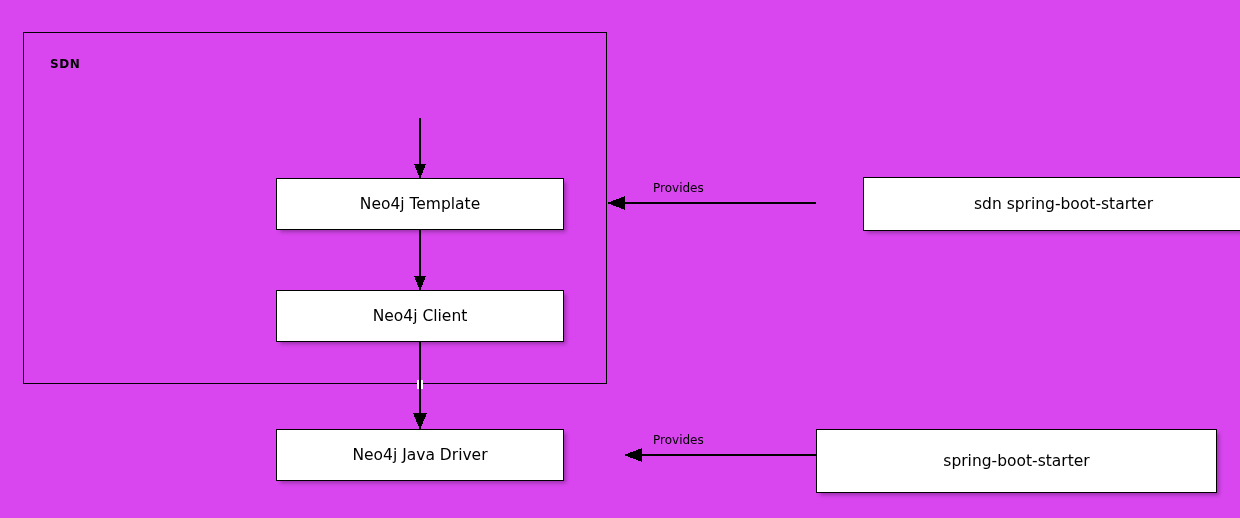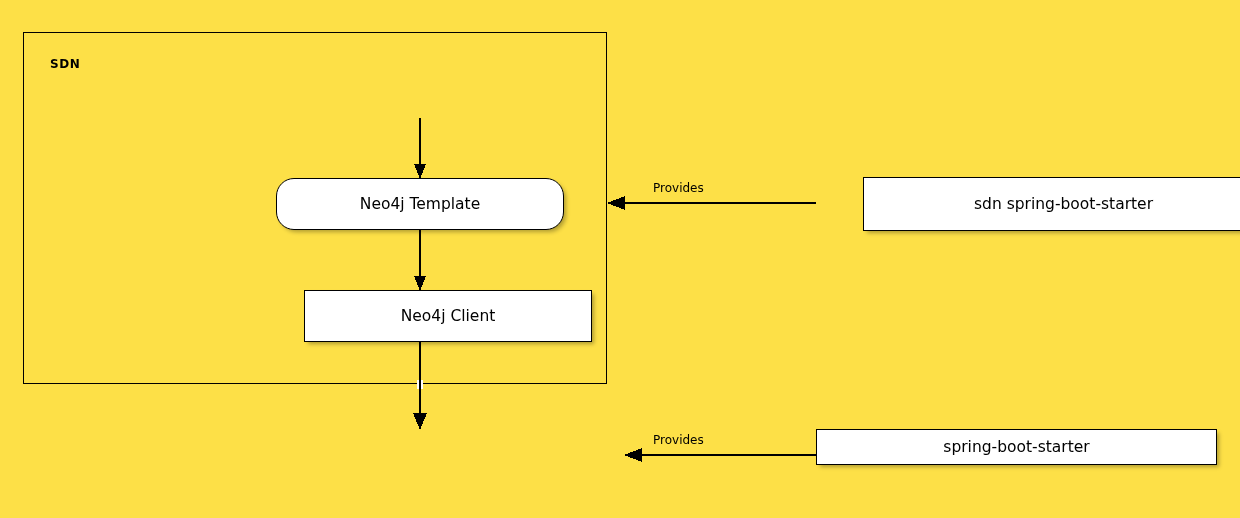--- a/index.html
+++ b/index.html
@@ -9,21 +9,21 @@
     background: #ffffff;
   }
   body {
     font-family: "DejaVu Sans", sans-serif;
     color: #000000;
   }
   #diagram-root {
     position: relative;
     width: 1240px;
     height: 518px;
-    background: #fde047;
+    background: #d946ef;
     overflow: hidden;
   }
 
   
   .package-frame {
     position: absolute;
     border: 1.6px solid #000000;
     background: transparent;
     box-sizing: border-box;
   }
@@ -129,27 +129,28 @@
       <polygon class="conn-head" points="607,203 625,196 625,210"></polygon>
     </g>
 
     <g>
       <line class="conn-line" x1="816" y1="455" x2="637" y2="455"></line>
       <polygon class="conn-head" points="624,455 642,448 642,462"></polygon>
     </g>
   </svg>
 
 
-  <div class="node-box" style="left:276px; top:178px; width:288px; height:52px;border-radius:18px;">Neo4j Template</div>
+  <div class="node-box" style="left:276px; top:178px; width:288px; height:52px;">Neo4j Template</div>
 
-  <div class="node-box" style="left:276px; top:290px; width:288px; height:52px;margin-left:28px;">Neo4j Client</div>
+  <div class="node-box" style="left:276px; top:290px; width:288px; height:52px;">Neo4j Client</div>
 
+  <div class="node-box" style="left:276px; top:429px; width:288px; height:52px;">Neo4j Java Driver</div>
 
   <div class="node-box" style="left:863px; top:177px; width:401px; height:54px;">sdn spring-boot-starter</div>
 
-  <div class="node-box" style="left:816px; top:429px; width:401px; height:36px;">spring-boot-starter</div>
+  <div class="node-box" style="left:816px; top:429px; width:401px; height:64px;">spring-boot-starter</div>
 
   <div class="edge-label" style="left:653px; top:181px;">Provides</div>
 
   <div class="edge-label" style="left:653px; top:433px;">Provides</div>
 
 
 </div>
 
 </body></html>

